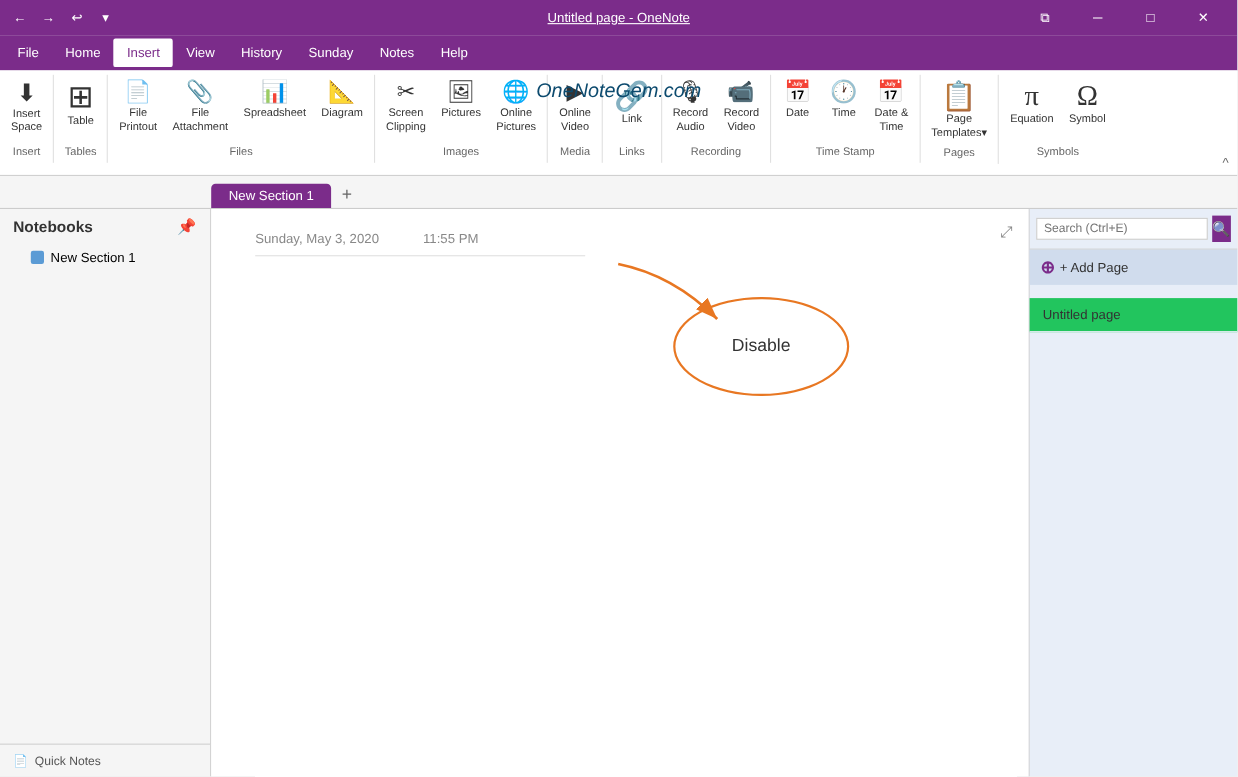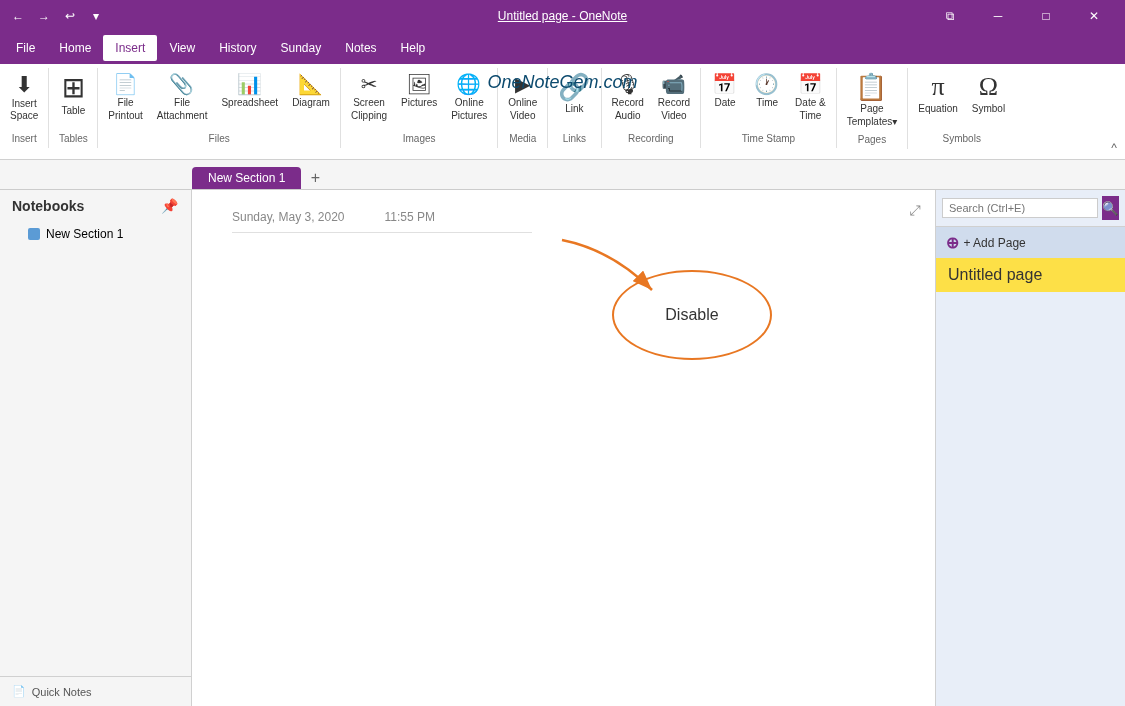--- a/index.html
+++ b/index.html
@@ -292,25 +292,26 @@
       display: flex;
       align-items: center;
       gap: 4px;
       cursor: pointer;
       background: #d0dced;
       color: #333;
       font-size: 12px;
     }
     .page-item {
       padding: 8px 12px;
-      font-size: 16px;
+      font-size: 12px;
       color: #333;
       cursor: pointer;
-      background: #fde047;
+      background: #22c55e;
       border-bottom: 1px solid #e8eef8;
+      margin-top: 12px;
     }
 
     .pin-icon { font-size: 14px; color: #666; cursor: pointer; }
   </style>
 </head>
 <body>
 
 <div class="title-bar">
   <div class="title-bar-left">
     <div class="win-btn">←</div>

